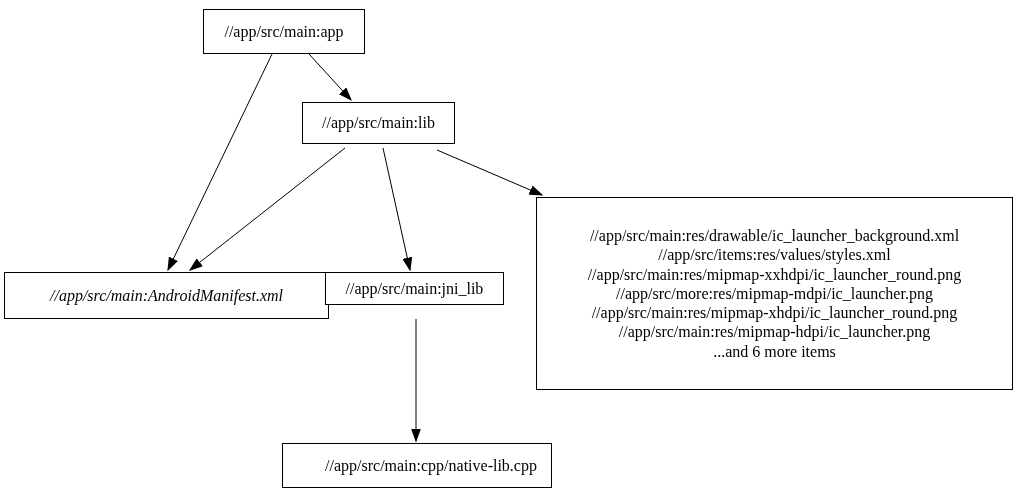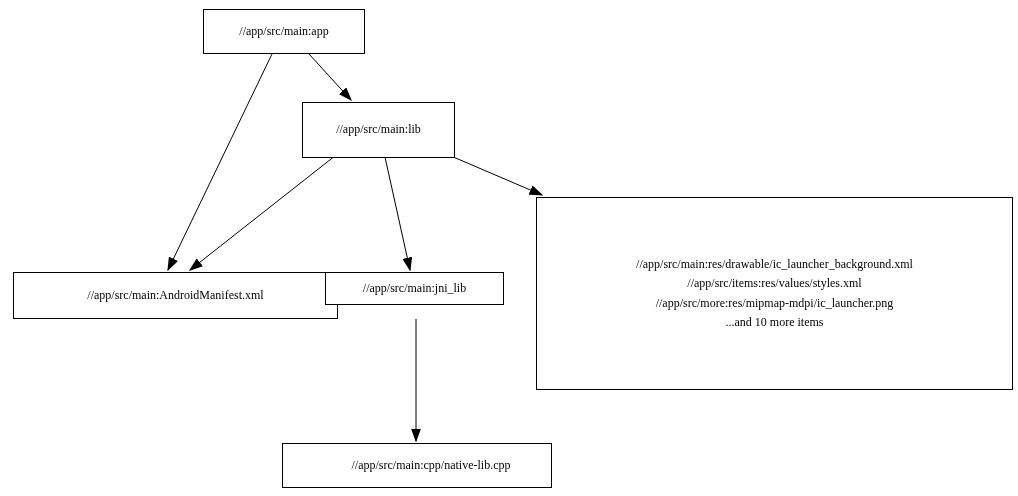--- a/index.html
+++ b/index.html
@@ -26,27 +26,27 @@
   .node {
     position: absolute;
     box-sizing: border-box;
     border: 1px solid #000000;
     background: #ffffff;
     display: flex;
     flex-direction: column;
     align-items: center;
     justify-content: center;
     text-align: left;
-    font-size: 12px;
+    font-size: 16px;
     line-height: 19.3px;
     white-space: nowrap;
   }
   .node-app        { left: 203px; top: 9px;   width: 162px; height: 45px; }
-  .node-lib        { left: 302px; top: 102px; width: 153px; height: 56px; }
-  .node-manifest   { left: 13px;   top: 272px; width: 325px; height: 47px; }
+  .node-lib        { left: 302px; top: 102px; width: 153px; height: 42px; }
+  .node-manifest   { left: 4px;   top: 272px; width: 325px; height: 47px; font-style: italic; }
   .node-jni-lib    { left: 325px; top: 272px; width: 179px; height: 33px; }
   .node-resources  { left: 536px; top: 197px; width: 477px; height: 193px; }
   .node-native-lib { left: 282px; top: 443px; width: 270px; height: 45px; padding-left: 28px; }
   .res-line { display: block; }
 </style>
 </head>
 <body>
 
 <div class="canvas">
 
@@ -76,21 +76,24 @@
     <span>//app/src/main:AndroidManifest.xml</span>
   </div>
 
   <div class="node node-jni-lib">
     <span>//app/src/main:jni_lib</span>
   </div>
 
   <div class="node node-resources">
     <span class="res-line">//app/src/main:res/drawable/ic_launcher_background.xml</span>
     <span class="res-line">//app/src/items:res/values/styles.xml</span>
+    <span class="res-line">//app/src/main:res/mipmap-xxhdpi/ic_launcher_round.png</span>
     <span class="res-line">//app/src/more:res/mipmap-mdpi/ic_launcher.png</span>
-    <span class="res-line">...and 10 more items</span>
+    <span class="res-line">//app/src/main:res/mipmap-xhdpi/ic_launcher_round.png</span>
+    <span class="res-line">//app/src/main:res/mipmap-hdpi/ic_launcher.png</span>
+    <span class="res-line">...and 6 more items</span>
   </div>
 
   <div class="node node-native-lib">
     <span>//app/src/main:cpp/native-lib.cpp</span>
   </div>
 
 </div>
 
 </body></html>

